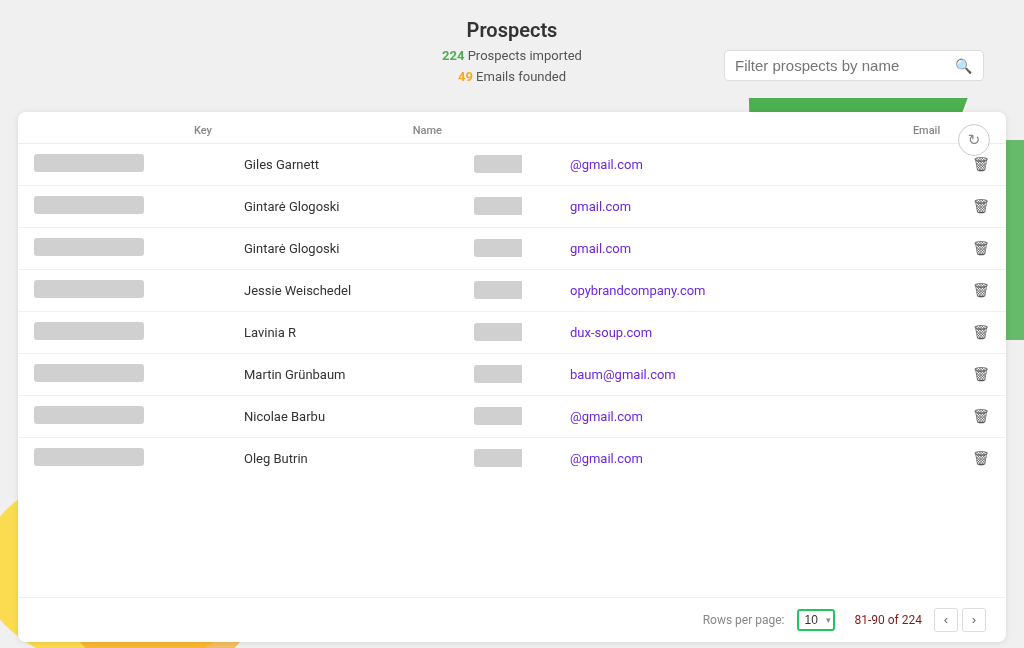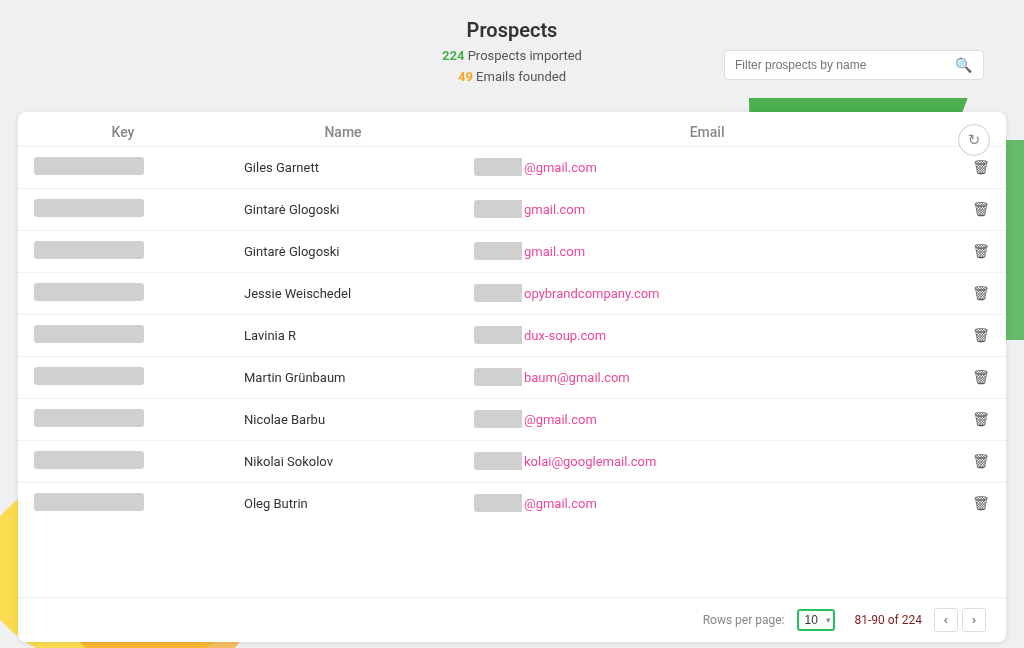--- a/index.html
+++ b/index.html
@@ -97,21 +97,21 @@
       align-items: center;
       background: #fff;
       border: 1px solid #ddd;
       border-radius: 4px;
       padding: 6px 10px;
       width: 260px;
     }
     .search-input {
       border: none;
       outline: none;
-      font-size: 12px;
+      font-size: 15px;
       color: #999;
       flex: 1;
       background: transparent;
     }
     .search-icon {
       color: #999;
       font-size: 14px;
     }
 
     
@@ -150,25 +150,25 @@
     .table-wrapper {
       padding: 8px 0 0;
       overflow: auto;
       height: 490px;
     }
     table {
       width: 100%;
       border-collapse: collapse;
     }
     thead tr th {
-      font-size: 14px;
+      font-size: 11px;
       color: #888;
       font-weight: 500;
       padding: 4px 16px 6px;
-      text-align: center;
+      text-align: right;
       border-bottom: 1px solid #eee;
     }
     tbody tr {
       border-bottom: 1px solid #f0f0f0;
     }
     tbody tr:last-child {
       border-bottom: none;
     }
     tbody tr td {
       padding: 10px 16px;
@@ -194,22 +194,23 @@
     }
     .email-blur {
       display: inline-block;
       width: 48px;
       height: 18px;
       background: #d0d0d0;
       border-radius: 3px 0 0 3px;
       margin-right: 2px;
     }
     .email-visible {
-      color: #ec4899;
+      color: #6d28d9;
       font-size: 13px;
+      margin-left: 46px;
     }
 
     
     .delete-icon {
       color: #555;
       font-size: 14px;
       cursor: pointer;
     }
 
     
@@ -418,35 +419,20 @@
     </tr>
           <tr>
       <td>
         <span class="key-bar"></span>
       </td>
       <td>Nicolae Barbu</td>
       <td>
         <div class="email-cell">
           <span class="email-blur"></span>
           <span class="email-visible">@gmail.com</span>
-        </div>
-      </td>
-      <td>
-        <span class="delete-icon">🗑</span>
-      </td>
-    </tr>
-          <tr>
-      <td>
-        <span class="key-bar"></span>
-      </td>
-      <td>Nikolai Sokolov</td>
-      <td>
-        <div class="email-cell">
-          <span class="email-blur"></span>
-          <span class="email-visible">kolai@googlemail.com</span>
         </div>
       </td>
       <td>
         <span class="delete-icon">🗑</span>
       </td>
     </tr>
           <tr>
       <td>
         <span class="key-bar"></span>
       </td>

